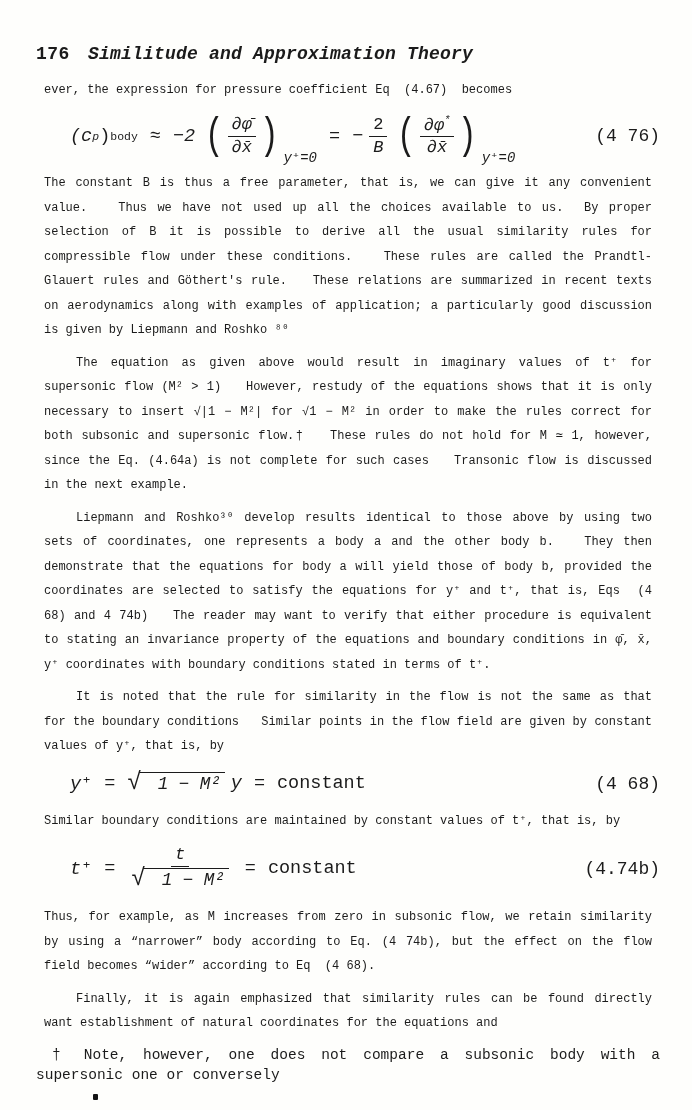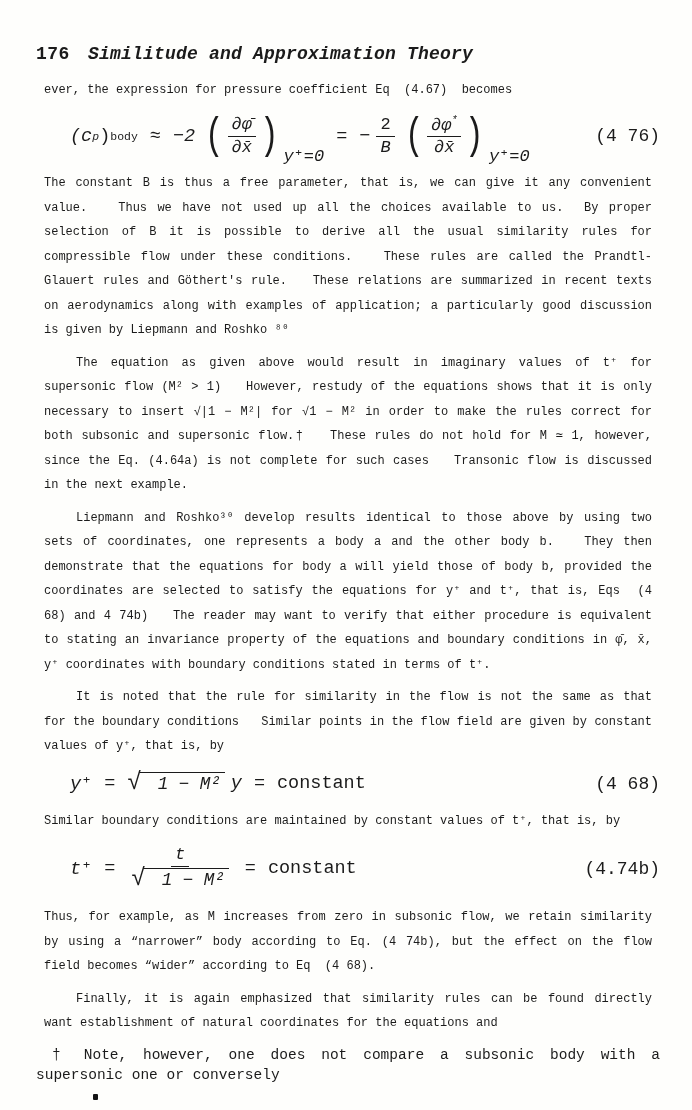--- a/index.html
+++ b/index.html
@@ -35,21 +35,21 @@
   .it{font-style:italic;}
   sub.smallsub{font-size:11.5px;}
   
   .frac{display:inline-flex;flex-direction:column;align-items:center;text-align:center;
         font-size:17px;line-height:1.18;vertical-align:middle;}
   .frac .fnum{display:block;padding:0 4px 1px;border-bottom:1.6px solid #1b1b1b;}
   .frac .fden{display:block;padding:1px 4px 0;}
   .fnum sup{font-size:10px;}
   
   .paren{font-size:44px;line-height:.85;display:inline-block;transform:scaleX(.72);font-weight:400;}
-  .cond{font-size:17px;align-self:flex-end;transform:translateY(8px);margin-left:1px;white-space:nowrap;}
+  .cond{font-size:14px;align-self:flex-end;transform:translateY(8px);margin-left:1px;white-space:nowrap;}
   
   .radgrp{display:inline-flex;align-items:flex-start;}
   .rad{font-size:24px;line-height:1;margin-right:-3px;transform:translateY(-1px);}
   .radarg{border-top:1.7px solid #1b1b1b;padding:2px 4px 0 19px;font-size:17.5px;line-height:1.1;}
   .eq476{margin:12px 0 13px;}
   .eq468{margin:13px 0 13px;}
   .eq474{margin:12px 0 13px;}
   
   .footnote{
     font-size:14.5px;line-height:20px;

